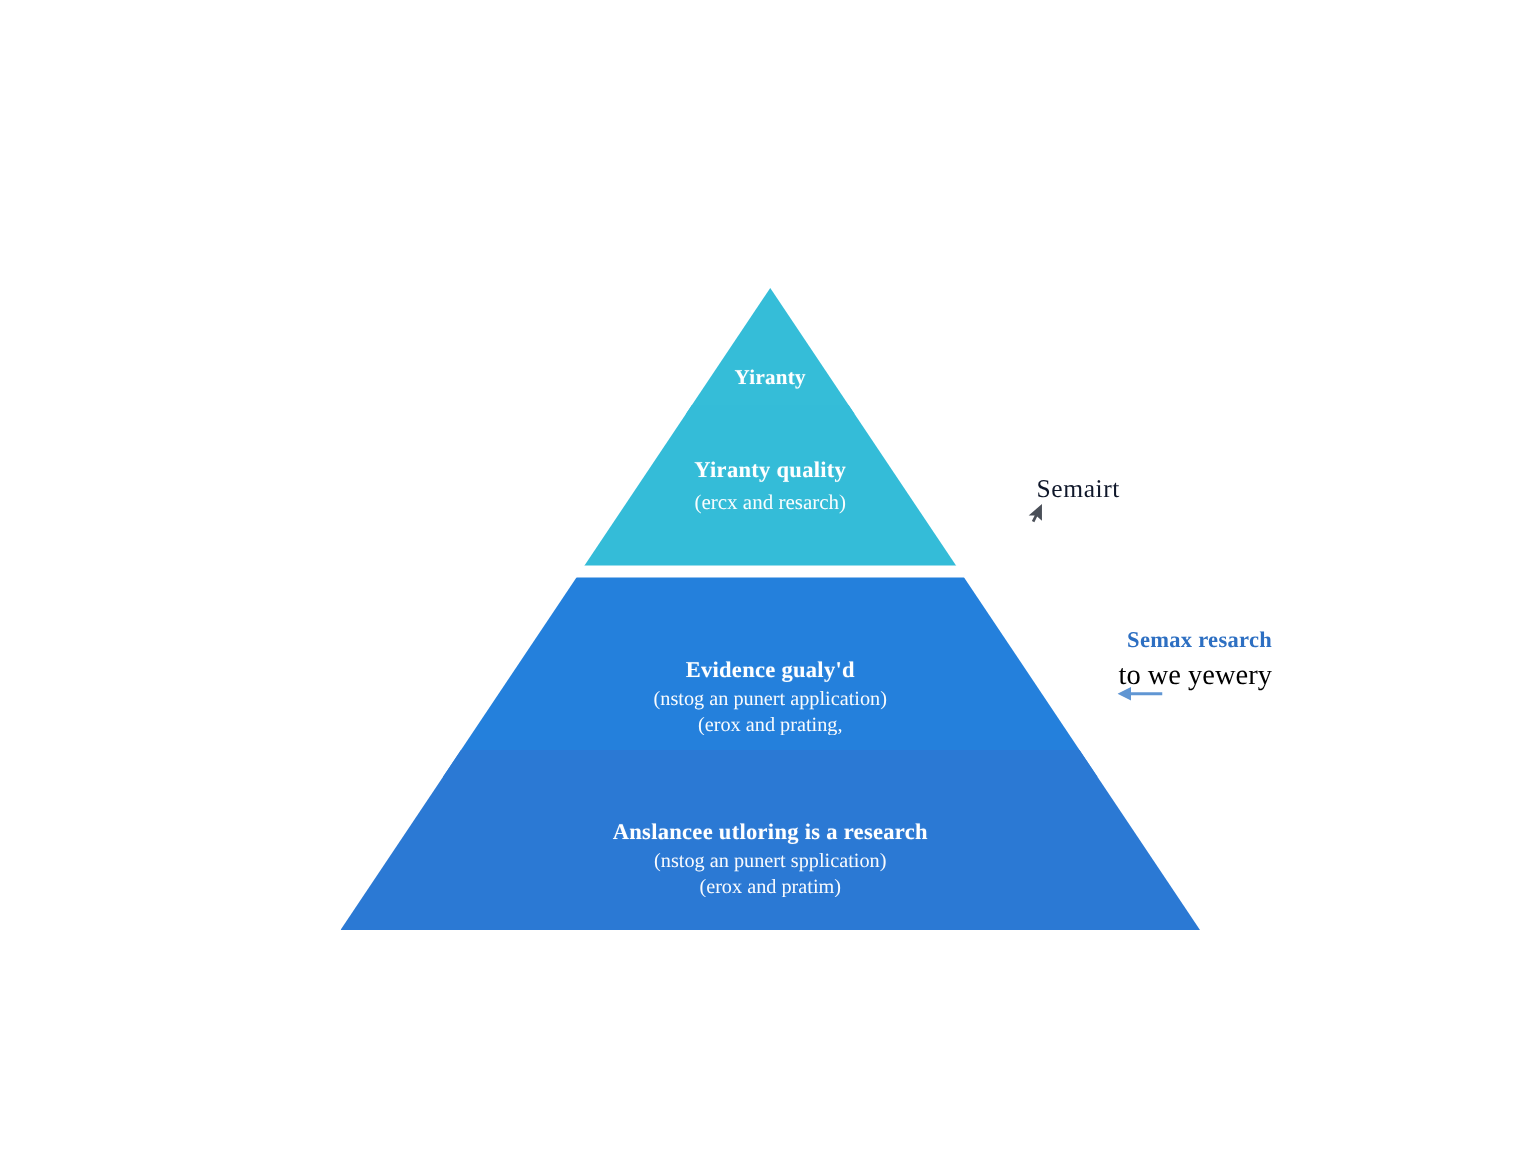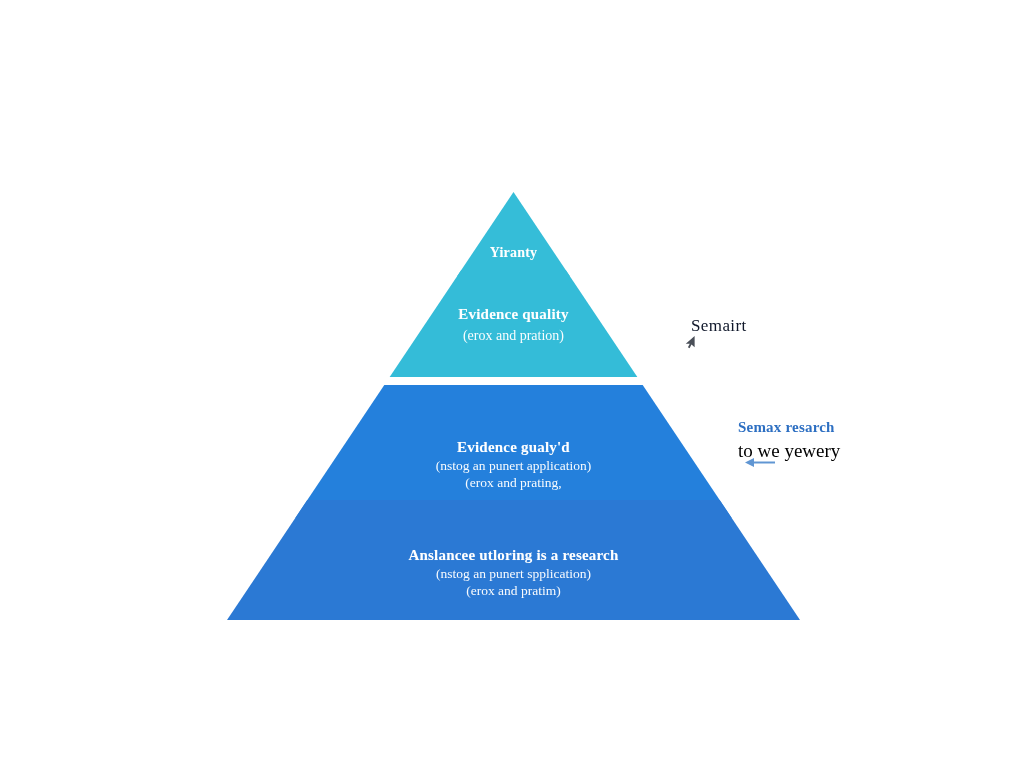--- a/index.html
+++ b/index.html
@@ -85,24 +85,24 @@
   }
   .cursor-icon {
     position: absolute;
     left: 684px;
     top: 336px;
     width: 11px;
     height: 14px;
   }
   .side-note {
     position: absolute;
-    left: 738px;
+    left: 718px;
     top: 419px;
     width: 130px;
-    text-align: left;
+    text-align: right;
   }
   .side-note-title {
     font-size: 15px;
     font-weight: 700;
     color: #2d6fc2;
     letter-spacing: 0.2px;
   }
   .side-note-subtitle {
     font-size: 19px;
     color: #000000;
@@ -121,22 +121,22 @@
 
 <div class="stage">
 
   <div class="pyramid">
 
     <div class="tier tier-1">
       <div class="tier-heading">Yiranty</div>
     </div>
 
     <div class="tier tier-2">
-      <div class="tier-heading">Evidence quality</div>
-      <div class="tier-sub">(erox and pration)</div>
+      <div class="tier-heading">Yiranty quality</div>
+      <div class="tier-sub">(ercx and resarch)</div>
     </div>
 
     <div class="tier tier-3">
       <div class="tier-heading">Evidence gualy'd</div>
       <div class="tier-sub">(nstog an punert application)</div>
       <div class="tier-sub">(erox and prating,</div>
     </div>
 
     <div class="tier tier-4">
       <div class="tier-heading">Anslancee utloring is a research</div>

